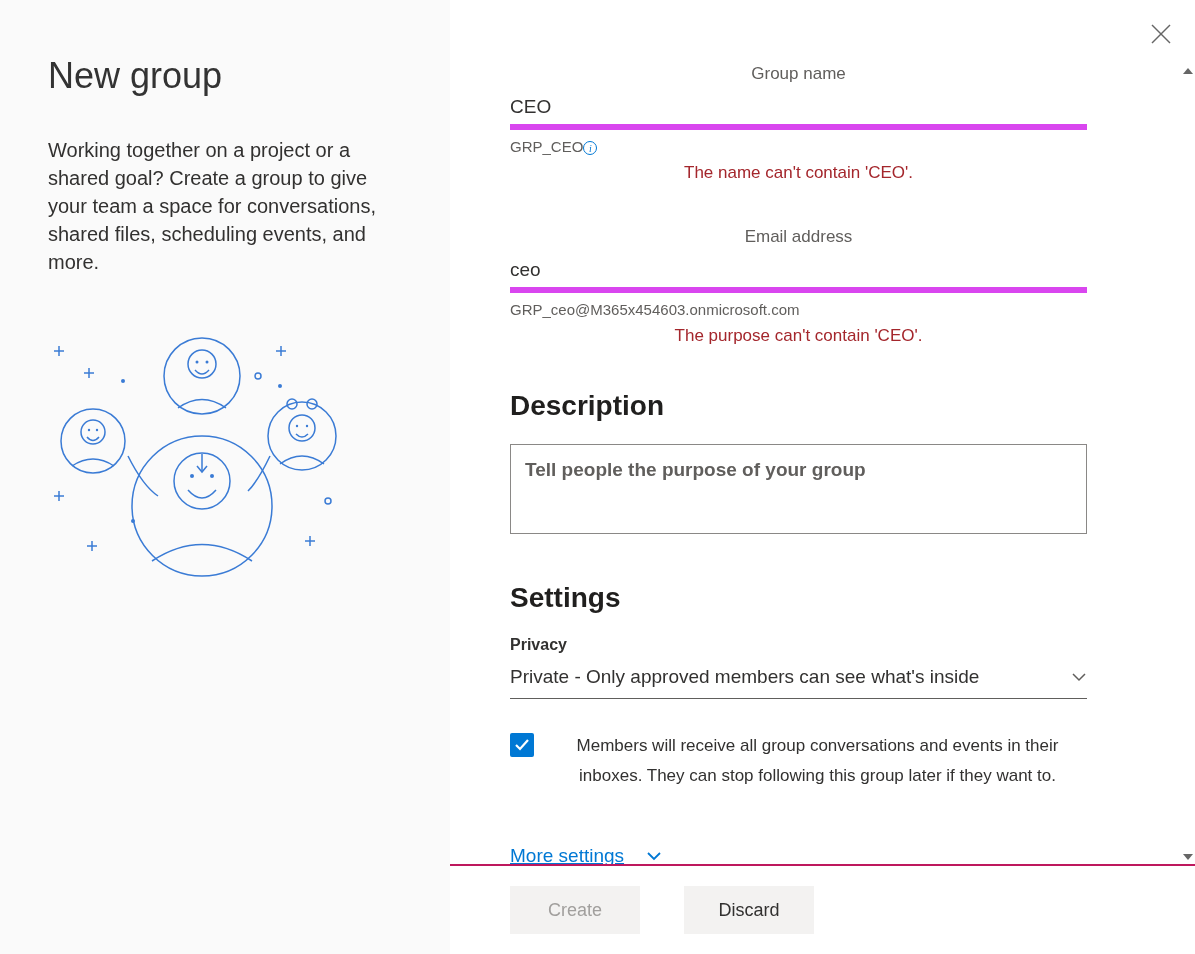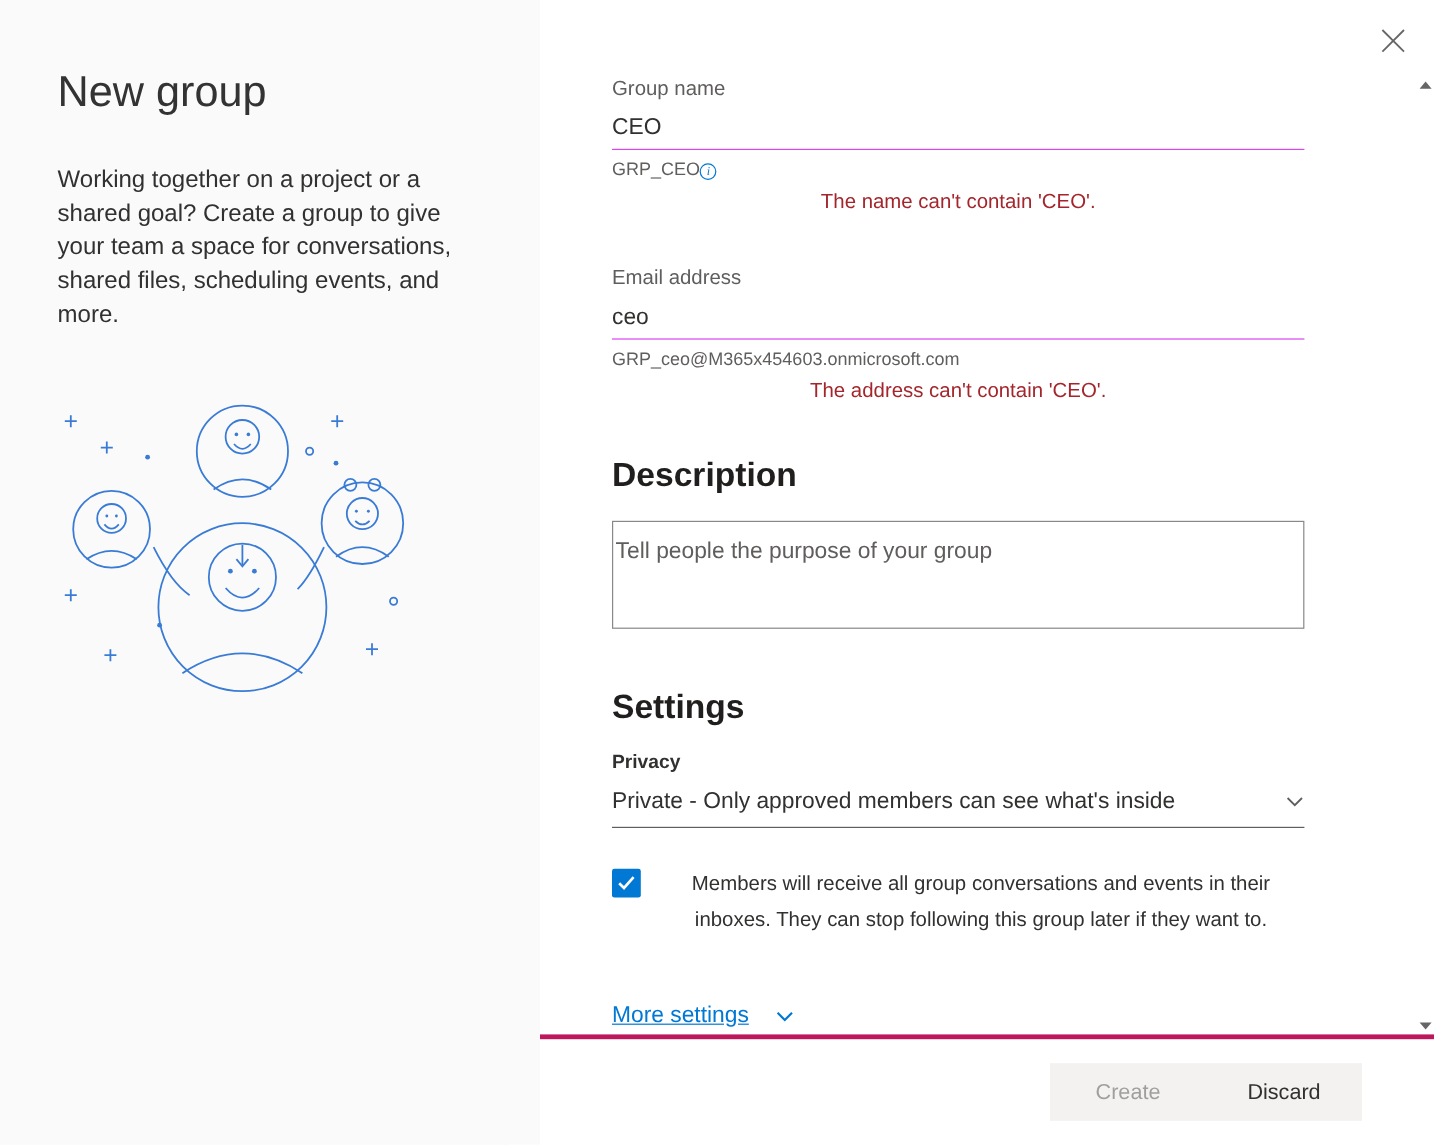--- a/index.html
+++ b/index.html
@@ -77,33 +77,34 @@
     border-left: 5px solid transparent;
     border-right: 5px solid transparent;
   }
   .scroll-arrow.up { top: 4px; border-bottom: 6px solid #666; }
   .scroll-arrow.down { bottom: 4px; border-top: 6px solid #666; }
   .form-scroll-inner { width: 100%; }
   .field-label {
     font-size: 17px;
     color: #605e5c;
     margin-bottom: 6px;
+    text-align: center;
   }
   .text-input {
     width: 100%;
     border: none;
     border-bottom: 1px solid #605e5c;
     font-size: 19px;
     padding: 6px 0 6px 0;
     outline: none;
     background: transparent;
     font-family: inherit;
     color: #323130;
   }
-  .text-input.error { border-bottom: 1px solid #d946ef; }
+  .text-input.error { border-bottom: 6px solid #d946ef; }
   .hint-row {
     margin-top: 8px;
     font-size: 15px;
     color: #605e5c;
     display: flex;
     align-items: flex-end;
     gap: 0;
   }
   .info-icon {
     width: 14px; height: 14px;
@@ -128,24 +129,25 @@
     font-weight: 600;
     color: #201f1e;
     margin: 0 0 22px 0;
   }
   .desc-textarea {
     width: 100%;
     height: 90px;
     border: 1px solid #8a8886;
     font-size: 19px;
     color: #404040;
-    padding: 14px 2px;
+    padding: 14px 14px;
     font-family: inherit;
     resize: none;
     outline: none;
+    font-weight: bold;
   }
   .desc-textarea::placeholder { color: #605e5c; }
   .settings-block { margin-top: 44px; }
   .privacy-label {
     font-size: 16px;
     font-weight: 600;
     color: #323130;
     margin-bottom: 6px;
   }
   .select-row {
@@ -195,24 +197,24 @@
     gap: 22px;
     color: #0078d4;
     font-size: 19px;
     cursor: pointer;
     text-decoration: underline;
   }
   .more-settings .chev {
     width: 16px; height: 16px;
   }
   .footer {
-    border-top: 4px solid #be185d;
+    border-top: 2px solid #be185d;
     padding: 20px 60px 20px 60px;
     display: flex;
-    justify-content: flex-end;
+    gap: 44px;
   }
   .btn {
     min-width: 130px;
     height: 48px;
     background: #f3f2f1;
     border: none;
     font-size: 18px;
     font-family: inherit;
     cursor: pointer;
     color: #323130;
@@ -319,21 +321,21 @@
           <div class="error-text">The name can't contain 'CEO'.</div>
         </div>
 
         
         <div class="field-block">
           <div class="field-label">Email address</div>
           <input class="text-input error" type="text" value="ceo" style="">
           <div class="hint-row">
             <span>GRP_ceo@M365x454603.onmicrosoft.com</span>
           </div>
-          <div class="error-text">The address can't contain 'CEO'.</div>
+          <div class="error-text">The purpose can't contain 'CEO'.</div>
         </div>
 
         
         <h2 class="section-heading">Description</h2>
         <textarea class="desc-textarea" placeholder="Tell people the purpose of your group" style=""></textarea>
 
         
         <div class="settings-block">
           <h2 class="section-heading">Settings</h2>
 

